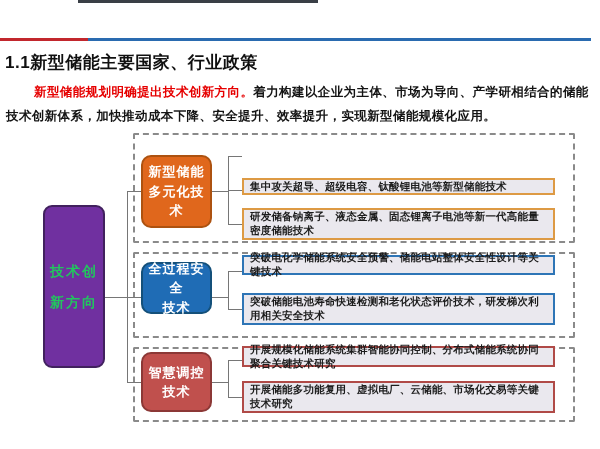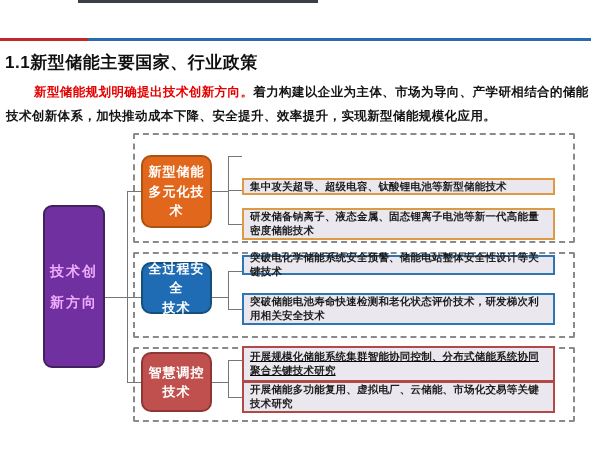--- a/index.html
+++ b/index.html
@@ -14,39 +14,39 @@
   .section-title{position:absolute;top:51px;left:5px;font-size:17px;font-weight:bold;color:#101010;letter-spacing:.5px;}
   .intro{position:absolute;top:80px;left:6px;width:586px;margin:0;font-size:12.5px;font-weight:bold;
          line-height:24px;color:#141414;text-indent:28px;letter-spacing:.4px;}
   .intro .hl{color:#e60000;}
   .diagram{position:absolute;top:130px;left:0;width:600px;height:312px;}
 
   .group{position:absolute;left:133px;width:442px;border:2px dashed #8a8a8a;border-radius:2px;box-sizing:border-box;}
   .g0{top:3px;height:110px;} .g1{top:122px;height:86px;} .g2{top:217px;height:75px;}
 
   .root-box{position:absolute;left:43px;top:75px;width:62px;height:163px;background:#7030a0;
-    border:2px solid #41215e;border-radius:9px;color:#f0abfc;font-weight:bold;font-size:14px;
+    border:2px solid #41215e;border-radius:9px;color:#22c55e;font-weight:bold;font-size:14px;
     display:flex;align-items:center;justify-content:center;text-align:center;
     white-space:pre-line;line-height:2.2;letter-spacing:2px;box-sizing:border-box;}
 
   .label-box{position:absolute;left:141px;width:71px;border-radius:10px;color:#fff;font-weight:bold;
     font-size:13px;display:flex;align-items:center;justify-content:center;text-align:center;
     white-space:pre-line;line-height:1.5;letter-spacing:1px;box-sizing:border-box;}
   .lb0{top:25px;height:73px;background:#e0671c;border:2px solid #ad5210;}
   .lb1{top:132px;height:52px;background:#1f6cb5;border:2px solid #14507a;}
   .lb2{top:222px;height:60px;background:#c0504d;border:2px solid #8c3836;}
 
   .item{position:absolute;left:242px;width:313px;background:#eae8ee;box-sizing:border-box;
     display:flex;align-items:center;padding:2px 6px;}
   .item p{margin:0;font-size:10.5px;font-weight:bold;color:#1c1c1c;line-height:1.3;letter-spacing:.2px;}
   .bo{border:2px solid #dd9a44;} .bb{border:2px solid #2e75b6;} .br{border:2px solid #b04a47;}
   .t-red{color:#cc3b2a;}
   .g0i0{top:11px;height:31px;} .g0i1{top:48px;height:17px;} .g0i2{top:78px;height:32px;}
   .g1i0{top:125px;height:20px;} .g1i1{top:163px;height:32px;}
-  .g2i0{top:216px;height:36px;text-decoration:underline;} .g2i1{top:251px;height:32px;}
+  .g2i0{top:216px;height:21px;} .g2i1{top:251px;height:32px;}
 
   .line{position:absolute;background:#767676;}
 </style>
 </head>
 <body>
 
 <div class="slide">
   <div class="top-smudge"></div>
 
   <div class="rule-red"></div>

